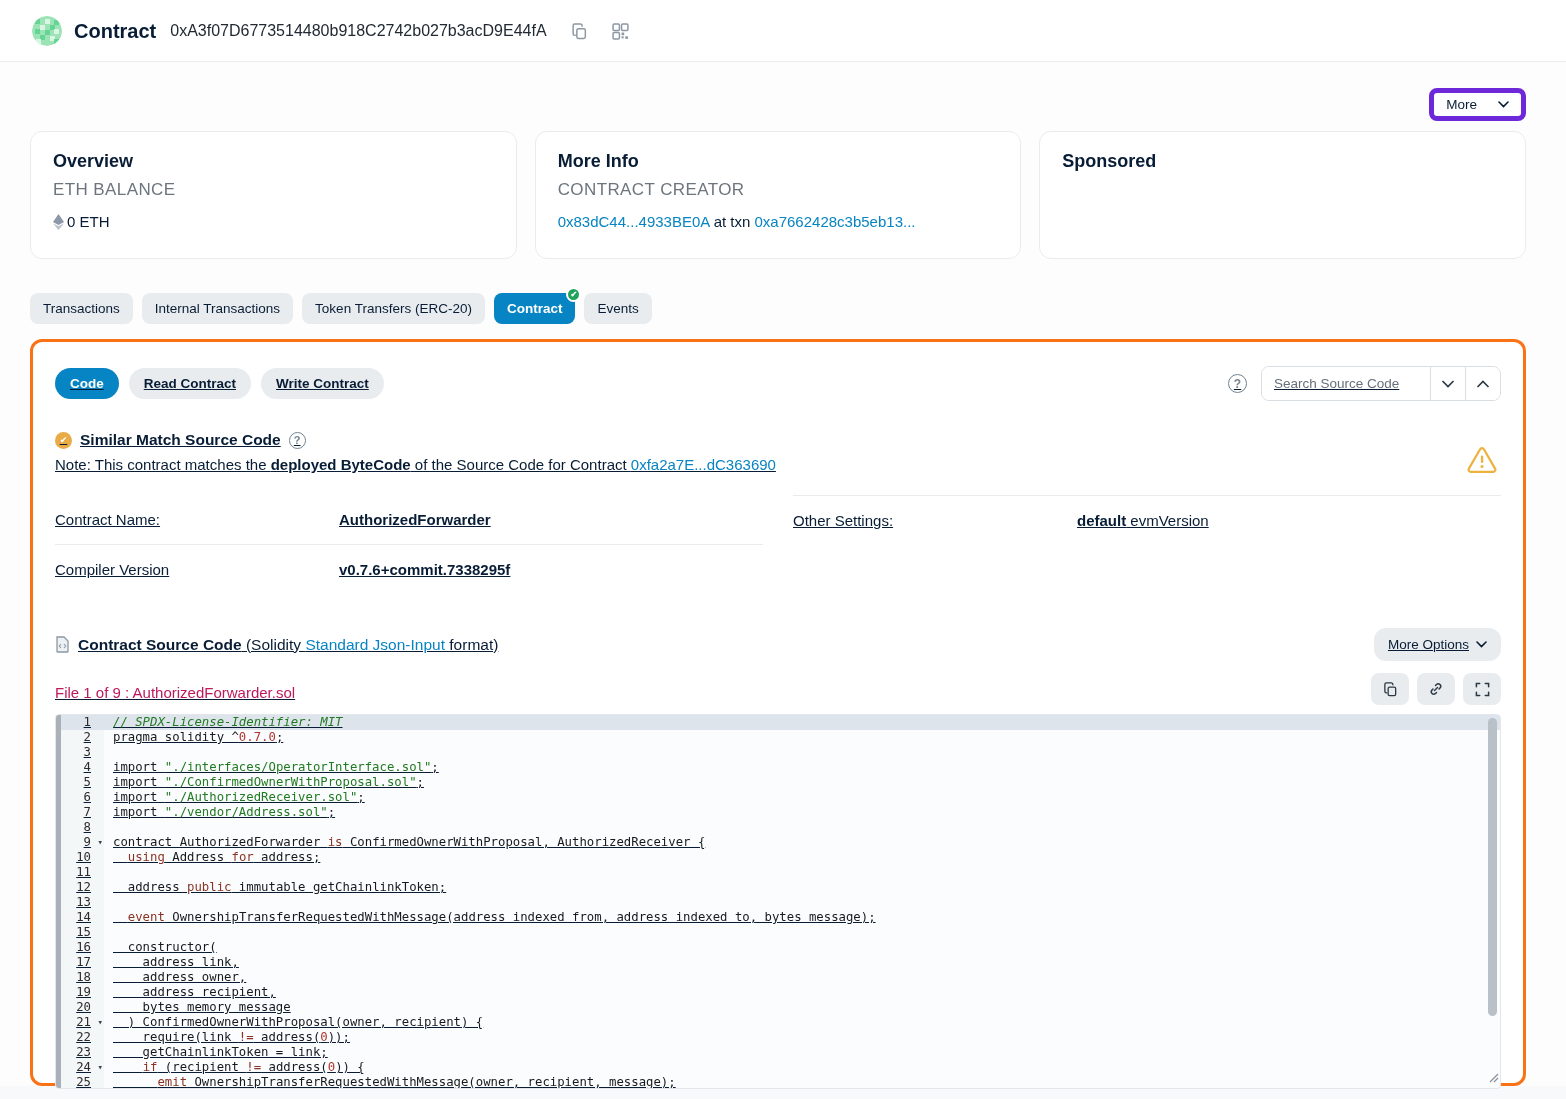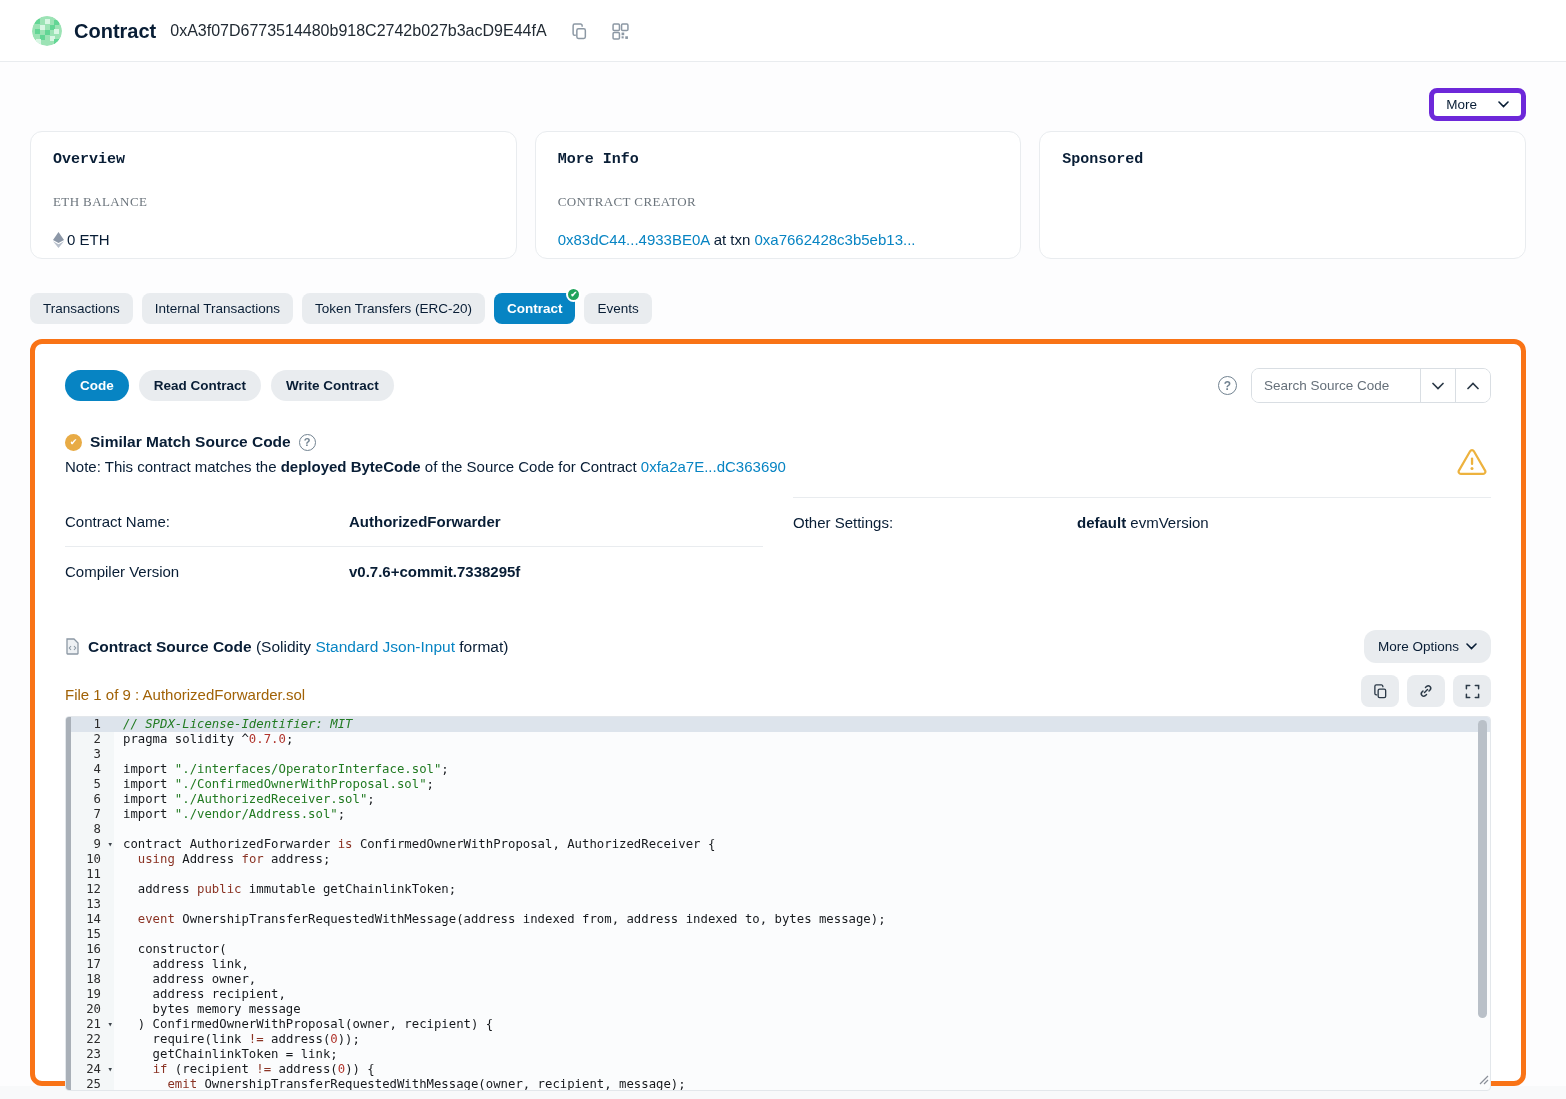--- a/index.html
+++ b/index.html
@@ -13,33 +13,33 @@
   .hicon { color:#8c98a4; margin-left:12px; display:inline-flex; cursor:pointer; }
   .hicon svg { display:block; }
 
   .main { background:#fdfdfe; padding:0 0 0 0; }
 
   .more-row { display:flex; justify-content:flex-end; padding:26px 40px 0 30px; }
   .btn-outline { display:inline-flex; align-items:center; gap:21px; background:#fff; border:5px solid #6d28d9; border-radius:8px; padding:4px 12px; font-size:13.5px; font-weight:500; color:#081d35; cursor:pointer; }
 
   .cards { display:flex; gap:18px; padding:10px 40px 0 30px; }
   .card { background:#fff; border:1px solid #e9ecef; border-radius:12px; flex:1 1 0; height:128px; padding:19px 22px; }
-  .card h3 { font-size:15px; font-weight:700; margin-bottom:26px;font-family:Liberation Mono, monospace; }
-  .mini-label { font-size:13px; color:#6c757d; letter-spacing:.4px; margin-bottom:21px;font-family:Liberation Serif, serif; }
+  .card h3 { font-size:18px; font-weight:700; margin-bottom:8px; }
+  .mini-label { font-size:17px; color:#6c757d; letter-spacing:.4px; margin-bottom:13px; }
   .balance { font-size:15px; display:flex; align-items:center; gap:3px; }
   .creator-line { font-size:15px; }
   .link { color:#0784c3; text-decoration:none; cursor:pointer; }
   .muted-mid { color:#081d35; }
 
   .tabs { display:flex; gap:9px; padding:34px 30px 0 30px; }
   .tab { position:relative; background:#e9ecef; border:none; border-radius:8px; padding:8px 13px; font-size:13.5px; font-weight:500; color:#081d35; cursor:pointer; font-family:inherit; }
   .tab.active { background:#0784c3; color:#fff; font-weight:600; }
   .tab .badge { position:absolute; top:-6px; right:-6px; width:15px; height:15px; background:#1fa35b; border:2px solid #fff; border-radius:50%; display:flex; align-items:center; justify-content:center; color:#fff; font-size:8px; line-height:1; }
 
-  .bigcard { background:#fff; border:5px solid #f97316; border-radius:12px; margin:15px 40px 0 30px; padding:24px 30px; height:747px; position:relative; }
+  .bigcard { background:#fff; border:3px solid #f97316; border-radius:12px; margin:15px 40px 0 30px; padding:24px 22px; height:747px; position:relative;text-decoration:underline; }
 
   .codetabs-row { display:flex; justify-content:space-between; align-items:center; }
   .codetabs { display:flex; gap:10px; }
   .ctab { background:#e9ecef; border:none; border-radius:18px; padding:8px 15px; font-size:13.5px; font-weight:600; color:#081d35; cursor:pointer; font-family:inherit; }
   .ctab.active { background:#0784c3; color:#fff; }
   .search-area { display:flex; align-items:center; gap:14px; }
   .qicon { width:19px; height:19px; border:1.5px solid #728391; border-radius:50%; color:#728391; font-size:12px; display:flex; align-items:center; justify-content:center; font-weight:600; cursor:pointer; }
   .sgroup { display:flex; border:1px solid #d9dee3; border-radius:8px; overflow:hidden; height:35px; background:#fff; }
   .sgroup input { border:none; outline:none; width:168px; padding:0 12px; font-size:13.5px; font-family:inherit; color:#081d35; }
   .sgroup input::placeholder { color:#66707a; }
@@ -58,21 +58,21 @@
   .info-label { flex:0 0 248px; color:#081d35; }
   .info-value { font-weight:700; }
   .nv { font-weight:400; }
 
   .src-head { margin-top:34px; display:flex; justify-content:space-between; align-items:center; }
   .src-left { display:flex; align-items:center; gap:8px; font-size:15.5px; }
   .src-bold { font-weight:700; }
   .btn-gray { display:inline-flex; align-items:center; gap:7px; background:#e9ecef; border:none; border-radius:12px; padding:9px 14px; font-size:13.5px; font-weight:500; color:#081d35; cursor:pointer; font-family:inherit;margin-left:20px; }
 
   .file-row { margin-top:12px; display:flex; justify-content:space-between; align-items:flex-end; }
-  .file-label { font-size:15px; color:#a16207; padding-bottom:4px; }
+  .file-label { font-size:15px; color:#be185d; padding-bottom:4px; }
   .icon-btns { display:flex; gap:8px; }
   .ibtn { width:38px; height:32px; background:#e9ecef; border:none; border-radius:8px; display:flex; align-items:center; justify-content:center; color:#2b3947; cursor:pointer; }
 
   .editor { margin-top:9px; position:relative; border:1px solid #e3e7eb; border-radius:4px; background:#fbfcfd; height:375px; overflow:hidden; font-family:"DejaVu Sans Mono", monospace; }
   .editor::before { content:""; position:absolute; left:0; top:0; bottom:0; width:5px; background:#a9b0b8; z-index:3; }
   .cl { display:flex; height:15px; line-height:15px; font-size:12.3px; white-space:pre; }
   .cl.hl { background:#dde4ec; }
   .ln { flex:0 0 48px; text-align:right; padding-right:13px; color:#2b2b2b; position:relative; background:rgba(240,243,245,.6); }
   .cl.hl .ln { background:transparent; }
   .fold { position:absolute; right:1px; top:0; font-size:9px; color:#3c434a; cursor:pointer; }

